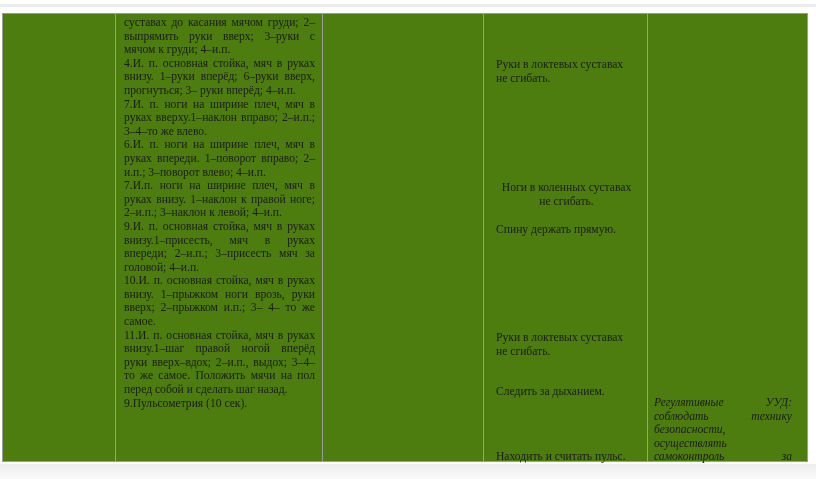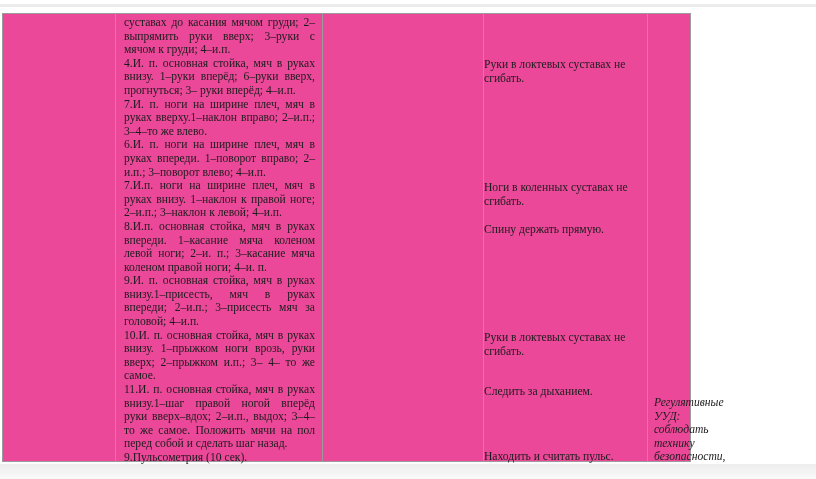--- a/index.html
+++ b/index.html
@@ -23,48 +23,48 @@
   }
   .bottom-area {
     position: absolute;
     left: 0; top: 464px;
     width: 816px; height: 15px;
     background: linear-gradient(#ededed, #fafafa);
   }
   .doc-table {
     position: absolute;
     left: 2px; top: 13px;
-    width: 689px; height: 449px;
+    width: 806px; height: 449px;
     display: flex;
     border: 1px solid #9b9b9b;
     box-sizing: border-box;
-    background: #ec4899;
+    background: #4d7c0f;
   }
   .cell {
     box-sizing: border-box;
     height: 100%;
     border-right: 1px solid #9b9b9b;
     position: relative;
     font-size: 11.6px;
     line-height: 13.6px;
   }
   .cell:last-child { border-right: none; }
   .col-empty-left   { width: 113px; }
   .col-exercises    { width: 207px; padding: 2px 7px 0 8px; text-align: justify; }
   .col-empty-middle { width: 161px; }
   .col-remarks      { width: 164px; }
   .col-uud          { flex: 1; }
   .col-exercises p { margin: 0; }
   .remark {
     position: absolute;
-    left: 0; right: 10px;
+    left: 12px; right: 10px;
     text-align: left;
   }
   .remark-1 { top: 44px; }
-  .remark-2 { top: 167px; }
+  .remark-2 { top: 167px; text-align: center; }
   .remark-3 { top: 209px; }
   .remark-4 { top: 317px; }
   .remark-5 { top: 371px; }
   .remark-6 { top: 436px; }
   .uud-block {
     position: absolute;
     left: 6px; right: 15px;
     top: 382px;
     text-align: justify;
     font-style: italic;
@@ -78,21 +78,20 @@
 <div class="doc-table">
 
   <div class="cell col-empty-left"></div>
 
   <div class="cell col-exercises">
     <p>суставах до касания мячом груди; 2–выпрямить руки вверх; 3–руки с мячом к груди; 4–и.п.</p>
     <p>4.И. п. основная стойка, мяч в руках внизу. 1–руки вперёд; 6–руки вверх, прогнуться; 3– руки вперёд; 4–и.п.</p>
     <p>7.И. п. ноги на ширине плеч, мяч в руках вверху.1–наклон вправо; 2–и.п.; 3–4–то же влево.</p>
     <p>6.И. п. ноги на ширине плеч, мяч в руках впереди. 1–поворот вправо; 2–и.п.; 3–поворот влево; 4–и.п.</p>
     <p>7.И.п. ноги на ширине плеч, мяч в руках внизу. 1–наклон к правой ноге; 2–и.п.; 3–наклон к левой; 4–и.п.</p>
-    <p>8.И.п. основная стойка, мяч в руках впереди. 1–касание мяча коленом левой ноги; 2–и. п.; 3–касание мяча коленом правой ноги; 4–и. п.</p>
     <p>9.И. п. основная стойка, мяч в руках внизу.1–присесть, мяч в руках впереди; 2–и.п.; 3–присесть мяч за головой; 4–и.п.</p>
     <p>10.И. п. основная стойка, мяч в руках внизу. 1–прыжком ноги врозь, руки вверх; 2–прыжком и.п.; 3– 4–  то же самое.</p>
     <p>11.И. п. основная стойка, мяч в руках внизу.1–шаг правой ногой вперёд руки вверх–вдох; 2–и.п., выдох; 3–4–то же самое. Положить мячи на пол перед собой и сделать шаг назад.</p>
     <p>9.Пульсометрия (10 сек).</p>
   </div>
 
   <div class="cell col-empty-middle"></div>
 
   <div class="cell col-remarks">
     <div class="remark remark-1">Руки в локтевых суставах не сгибать.</div>

